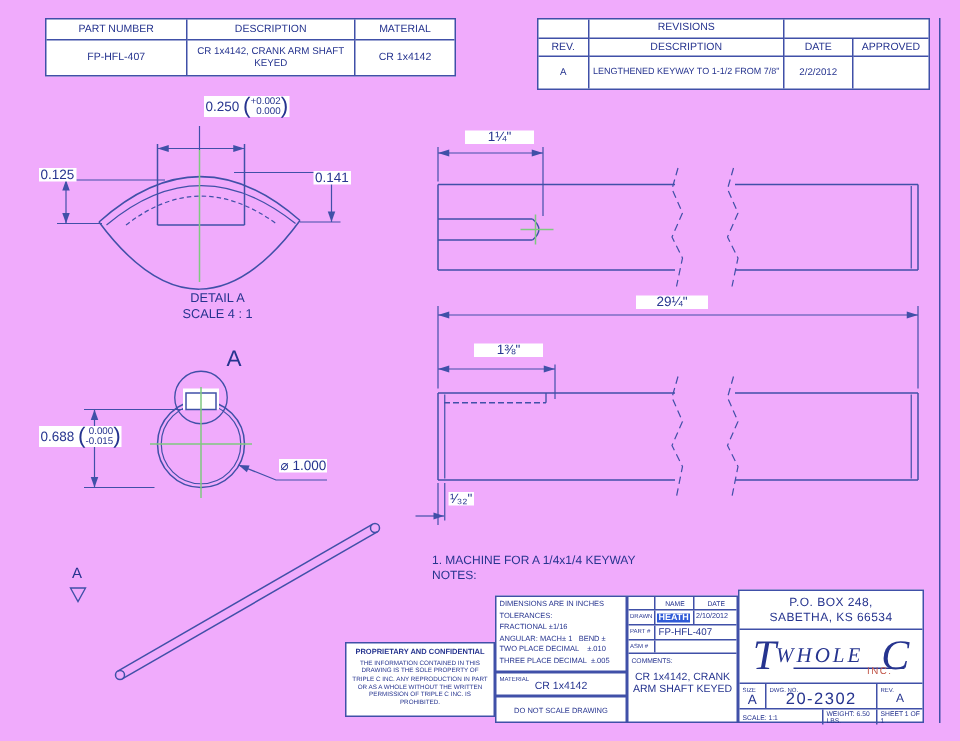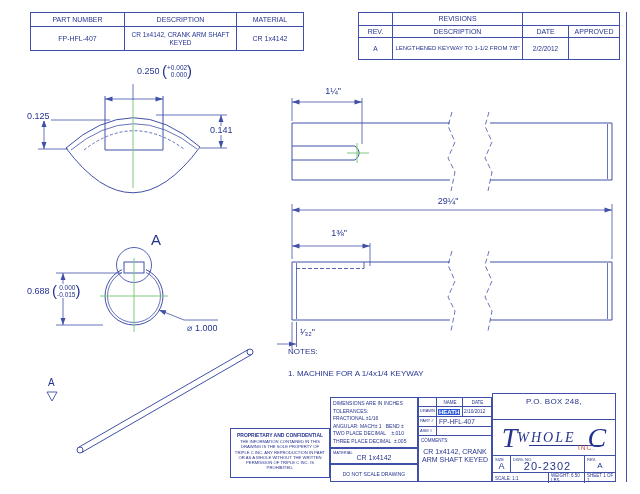--- a/index.html
+++ b/index.html
@@ -1,16 +1,16 @@
 <!DOCTYPE html>
 <html><head>
 <meta charset="utf-8">
 <style>
   html,body{margin:0;padding:0;background:#e8e8e8;}
-  #sheet{position:relative;width:640px;height:494px;background:#ffffff;overflow:hidden;
+  #sheet{position:relative;width:640px;height:494px;background:#f0abfc;overflow:hidden;
          font-family:"Liberation Sans","DejaVu Sans",sans-serif;color:#26348f;}
   #linework{position:absolute;left:0;top:0;}
   .dim{position:absolute;color:#26348f;font-size:9px;line-height:1;white-space:nowrap;
        background:#fff;padding:0 1px;}
   .nobg{background:transparent;}
   .center{text-align:center;}
   .tolrow{display:inline-flex;align-items:center;background:#fff;}
   .paren{font-size:15px;font-weight:300;line-height:0.85;font-family:"Liberation Sans",sans-serif;}
   .tolcol{display:flex;flex-direction:column;font-size:6.5px;line-height:1.1;text-align:right;}
   
@@ -186,39 +186,43 @@
     <div class="lastrow lastcol"></div>
   </div>
 
   <div class="dim tolrow" style="left:136px;top:64px">
     <span>0.250</span>&nbsp;<span class="paren">(</span><span class="tolcol">
         <span>+0.002</span>
         <span>0.000</span>
       </span><span class="paren">)</span>
   </div>
   <div class="dim" style="left:26px;top:112px">0.125</div>
-  <div class="dim" style="left:209px;top:126px">0.141</div>
+  <div class="dim" style="left:209px;top:114px">0.141</div>
+  <div class="dim nobg center" style="left:106px;top:193px;width:76px;font-size:8.5px;line-height:1.25">
+    <div>DETAIL A</div>
+    <div>SCALE 4 : 1</div>
+  </div>
 
   <div class="lbl-a" style="left:151px;top:231px;font-size:15px">A</div>
   <div class="dim tolrow" style="left:26px;top:284px">
     <span>0.688</span>&nbsp;<span class="paren">(</span><span class="tolcol">
         <span>0.000</span>
         <span>-0.015</span>
       </span><span class="paren">)</span>
   </div>
-  <div class="dim" style="left:186px;top:324px">⌀ 1.000</div>
+  <div class="dim" style="left:186px;top:306px">⌀ 1.000</div>
 
   <div class="lbl-a" style="left:48px;top:377px;font-size:10px">A</div>
 
   <div class="dim center" style="left:310px;top:87px;width:44px">1¼"</div>
   <div class="dim center" style="left:424px;top:197px;width:46px">29¼"</div>
   <div class="dim center" style="left:316px;top:229px;width:44px">1⅜"</div>
   <div class="dim" style="left:299px;top:328px">¹⁄₃₂"</div>
 
-  <div class="dim nobg" style="left:287px;top:348px;font-size:8px">NOTES:</div>
+  <div class="dim nobg" style="left:287px;top:380px;font-size:8px">NOTES:</div>
   <div class="dim nobg" style="left:287px;top:370px;font-size:8px">1.  MACHINE FOR A 1/4x1/4 KEYWAY</div>
 
   <div class="tb">
 
     <div class="box" style="left:0;top:35px;width:100px;height:50px;padding:2px 3px">
       <div class="prop-title">PROPRIETARY AND CONFIDENTIAL</div>
       <div class="prop-body">THE INFORMATION CONTAINED IN THIS DRAWING IS THE SOLE PROPERTY OF TRIPLE C INC.  ANY REPRODUCTION IN PART OR AS A WHOLE WITHOUT THE WRITTEN PERMISSION OF TRIPLE C INC. IS PROHIBITED.</div>
     </div>
 
     <div class="box" style="left:100px;top:4px;width:88px;height:51px;padding:2px 0 0 2px">
@@ -262,20 +266,21 @@
       </div>
       <div class="nd-row" style="height:9px;border-bottom:none">
         <div style="font-size:4.5px;padding-left:2px">COMMENTS:</div>
       </div>
       <div class="nd-comments">CR 1x4142, CRANK ARM SHAFT KEYED</div>
     </div>
 
     <div class="box" style="left:262px;top:0;width:124px;height:89px">
       <div style="height:26px;border-bottom:1px solid #4050a8;box-sizing:border-box">
         <div class="addr">P.O. BOX 248,</div>
+        <div class="addr" style="padding-top:0">SABETHA, KS  66534</div>
       </div>
       <div style="height:36px;border-bottom:1px solid #4050a8;box-sizing:border-box;position:relative;display:flex;align-items:center;justify-content:center">
         <span class="logo-big">T</span>
           <span class="logo-mid">WHOLE</span>
           <span style="width:12px"></span>
           <span class="logo-big">C</span>
         <div class="logo-rule"></div>
         <div class="logo-inc">INC.</div>
       </div>
       <div style="height:17px;border-bottom:1px solid #4050a8;box-sizing:border-box;display:flex">

